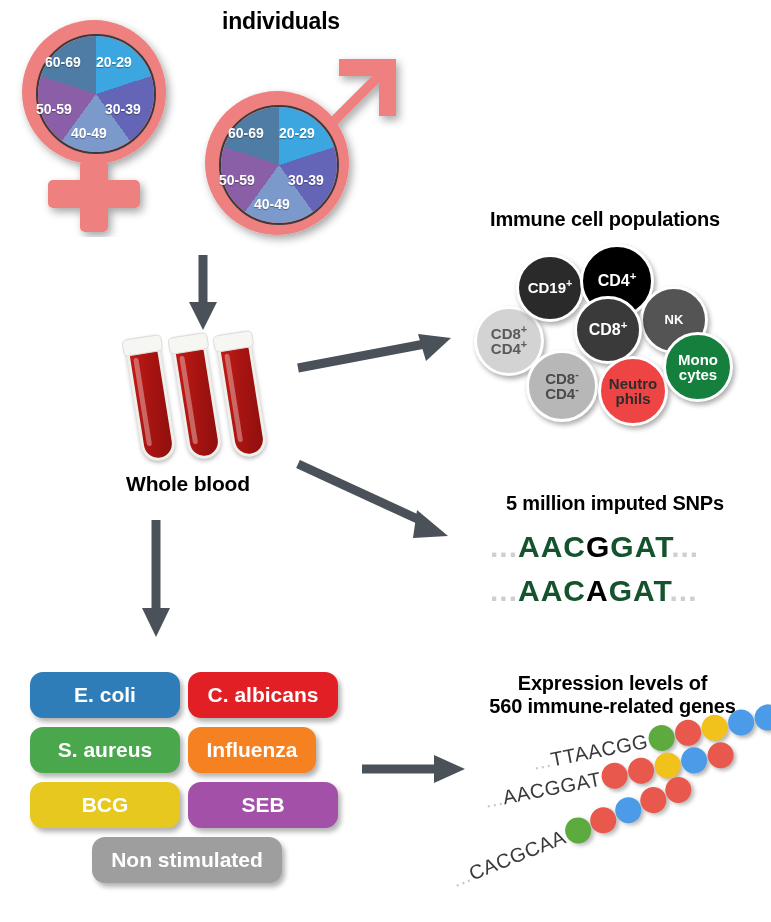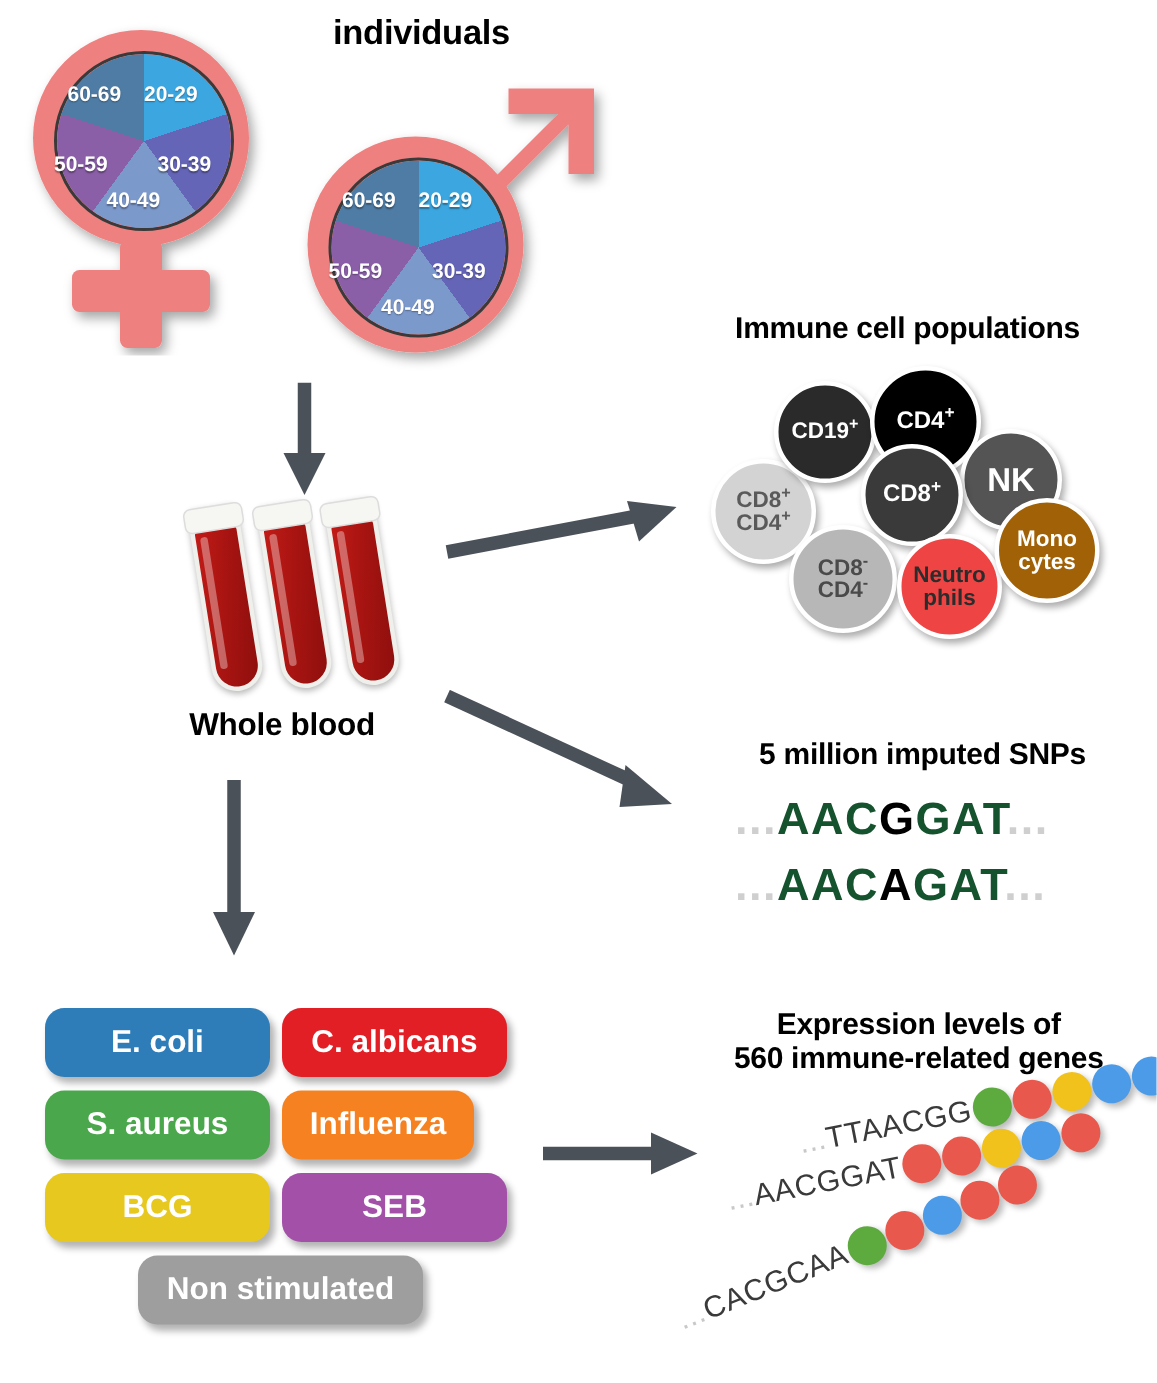--- a/index.html
+++ b/index.html
@@ -184,21 +184,21 @@
         <span>CD19</span><sup>+</sup>
       </span>
     </div>
 
     <div class="cell" style="left:120px;top:4px;width:74px;height:74px;background:#000;color:#fff;font-size:16px;">
       <span>
         <span>CD4</span><sup>+</sup>
       </span>
     </div>
 
-    <div class="cell" style="left:180px;top:46px;width:68px;height:68px;background:#545454;color:#fff;font-size:22px;">
+    <div class="cell" style="left:180px;top:46px;width:68px;height:68px;background:#545454;color:#fff;font-size:13px;">
       <span>NK</span>
     </div>
 
     <div class="cell" style="left:114px;top:56px;width:68px;height:68px;background:#3a3a3a;color:#fff;font-size:16px;">
       <span>
         <span>CD8</span><sup>+</sup>
       </span>
     </div>
 
     <div class="cell" style="left:66px;top:110px;width:72px;height:72px;background:#b7b7b7;color:#4a4a4a;font-size:15px;">
@@ -207,21 +207,21 @@
         <span>CD4</span><sup>-</sup>
       </span>
     </div>
 
     <div class="cell" style="left:138px;top:116px;width:70px;height:70px;background:#ef4444;color:#2c2c2c;font-size:15px;">
       <span>
         <span>Neutro</span><br><span>phils</span>
       </span>
     </div>
 
-    <div class="cell" style="left:203px;top:92px;width:70px;height:70px;background:#a16207;color:#fff;font-size:15px;">
+    <div class="cell" style="left:203px;top:92px;width:70px;height:70px;background:#15803d;color:#fff;font-size:15px;">
       <span>
         <span>Mono</span><br><span>cytes</span>
       </span>
     </div>
   </div>
 
   <div class="abs heading" style="left:470px;top:492px;width:290px;font-size:20px;">5 million imputed SNPs</div>
 
   <div class="abs" style="left:490px;top:530px;width:250px;height:90px;">
     <div class="snp-row" style="left:0;top:0;font-size:30px;">

